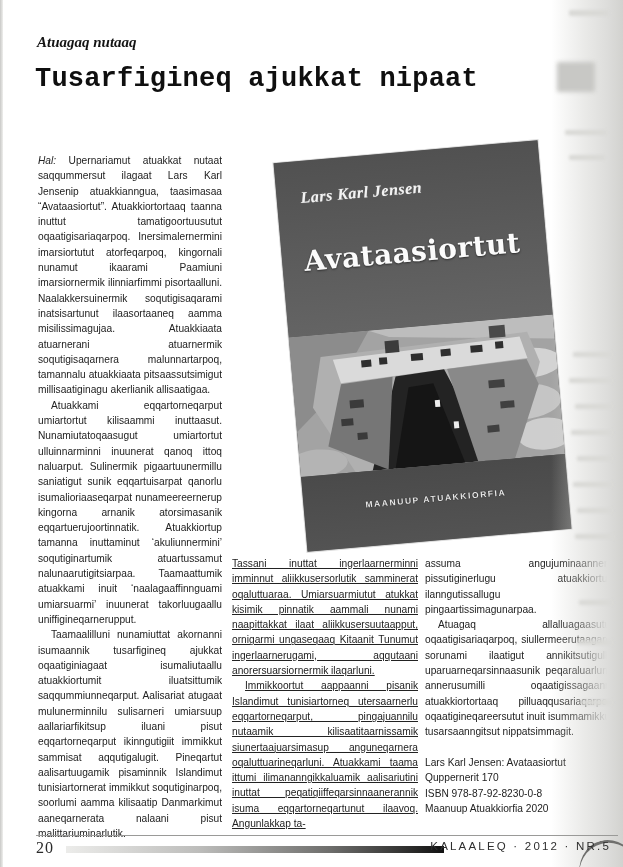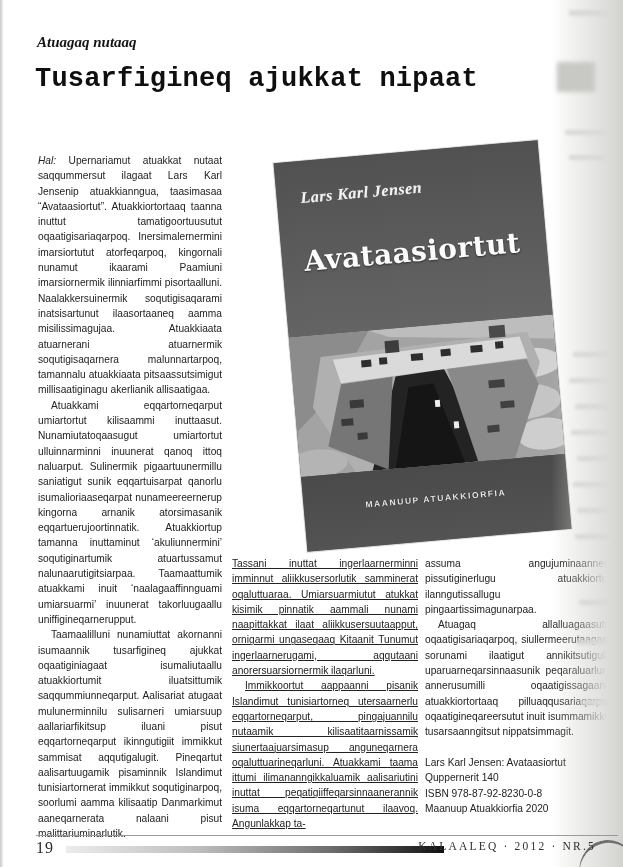--- a/index.html
+++ b/index.html
@@ -53,21 +53,21 @@
   .cover-publisher{position:absolute;left:0;top:28px;width:100%;text-align:center;
     color:#e8e8e8;font-size:8.5px;font-weight:bold;letter-spacing:1.6px;
     text-shadow:0 0 1px #000;}
 
   
   .footer-rule{position:absolute;left:36px;top:835px;width:582px;height:1px;background:#9a9a98;}
   .page-number{position:absolute;left:36px;top:839px;font-family:"Liberation Serif",serif;
     font-size:16px;color:#2a2a2a;letter-spacing:1px;}
   .footer-bar{position:absolute;left:66px;top:846px;width:378px;height:7px;
     background:linear-gradient(to right,#ececea,#bdbdbb 35%,#6d6d6b 70%,#111);}
-  .journal{position:absolute;right:27px;top:840px;font-family:Liberation Serif, serif;
+  .journal{position:absolute;right:12px;top:840px;font-family:Liberation Sans, sans-serif;
     font-size:11.5px;letter-spacing:2.2px;color:#2e2e2e;}
 </style>
 </head>
 <body>
 
 <div id="page">
 
   <div class="left-edge"></div>
 
   <div class="kicker">Atuagaq nutaaq</div>
@@ -125,21 +125,21 @@
   <div id="col2" class="col">
     <p>Tassani inuttat ingerlaarnerminni imminnut aliikkusersorlutik samminerat oqaluttuaraa. Umiarsuarmiutut atukkat kisimik pinnatik aammali nunami naapittakkat ilaat aliikkusersuutaapput, ornigarmi ungaseqaaq Kitaanit Tunumut ingerlaarnerugami, aqqutaani anorersuarsiornermik ilaqarluni.</p>
     <p class="indent">Immikkoortut aappaanni pisanik Islandimut tunisiartorneq utersaarnerlu eqqartorneqarput, pingajuannilu nutaamik kilisaatitaarnissamik siunertaajuarsimasup anguneqarnera oqaluttuarineqarluni. Atuakkami taama ittumi ilimananngikkaluamik aalisariutini inuttat peqatigiiffeqarsinnaanerannik isuma eqqartorneqartunut ilaavoq. Angunlakkap ta-</p>
   </div>
 
   <div id="col3" class="col">
     <p>assuma angujuminaannera pissutiginerlugu atuakkiortup ilanngutissallugu pingaartissimagunarpaa.</p>
     <p class="indent">Atuagaq allalluagaasutut oqaatigisariaqarpoq, siullermeerutaagami sorunami ilaatigut annikitsutigullu uparuarneqarsinnaasunik peqaraluarluni, annerusumilli oqaatigissagaanni atuakkiortortaaq pilluaqqusariaqarpoq oqaatigineqareersutut inuit isummamikkut tusarsaanngitsut nippatsimmagit.</p>
     <div class="bookinfo">
       <div>Lars Karl Jensen: Avataasiortut</div>
-      <div>Quppernerit 140</div>
+      <div>Quppernerit 170</div>
       <div>ISBN 978-87-92-8230-0-8</div>
       <div>Maanuup Atuakkiorfia 2020</div>
     </div>
   </div>
 
   <div class="gutter">
     <div class="bleed" style="left:18px;top:10px;width:40px;height:6px;"></div>
     <div class="bleed big" style="left:6px;top:62px;width:38px;height:30px;"></div>
     <div class="bleed" style="left:14px;top:130px;width:42px;height:5px;"></div>
     <div class="bleed" style="left:18px;top:155px;width:36px;height:5px;"></div>
@@ -151,17 +151,17 @@
     <div class="bleed" style="left:22px;top:482px;width:40px;height:5px;"></div>
     <div class="bleed" style="left:26px;top:508px;width:36px;height:5px;"></div>
     <div class="bleed" style="left:24px;top:534px;width:40px;height:5px;"></div>
     <div class="bleed" style="left:28px;top:600px;width:34px;height:5px;"></div>
     <div class="bleed" style="left:26px;top:640px;width:36px;height:5px;"></div>
     <div class="bleed" style="left:30px;top:700px;width:32px;height:5px;"></div>
     <div class="corner-curl"></div>
   </div>
 
   <div class="footer-rule"></div>
-  <div class="page-number">19</div>
+  <div class="page-number">20</div>
   <div class="footer-bar"></div>
   <div class="journal">KALAALEQ · 2012 · NR.5</div>
 
 </div>
 
 </body></html>

